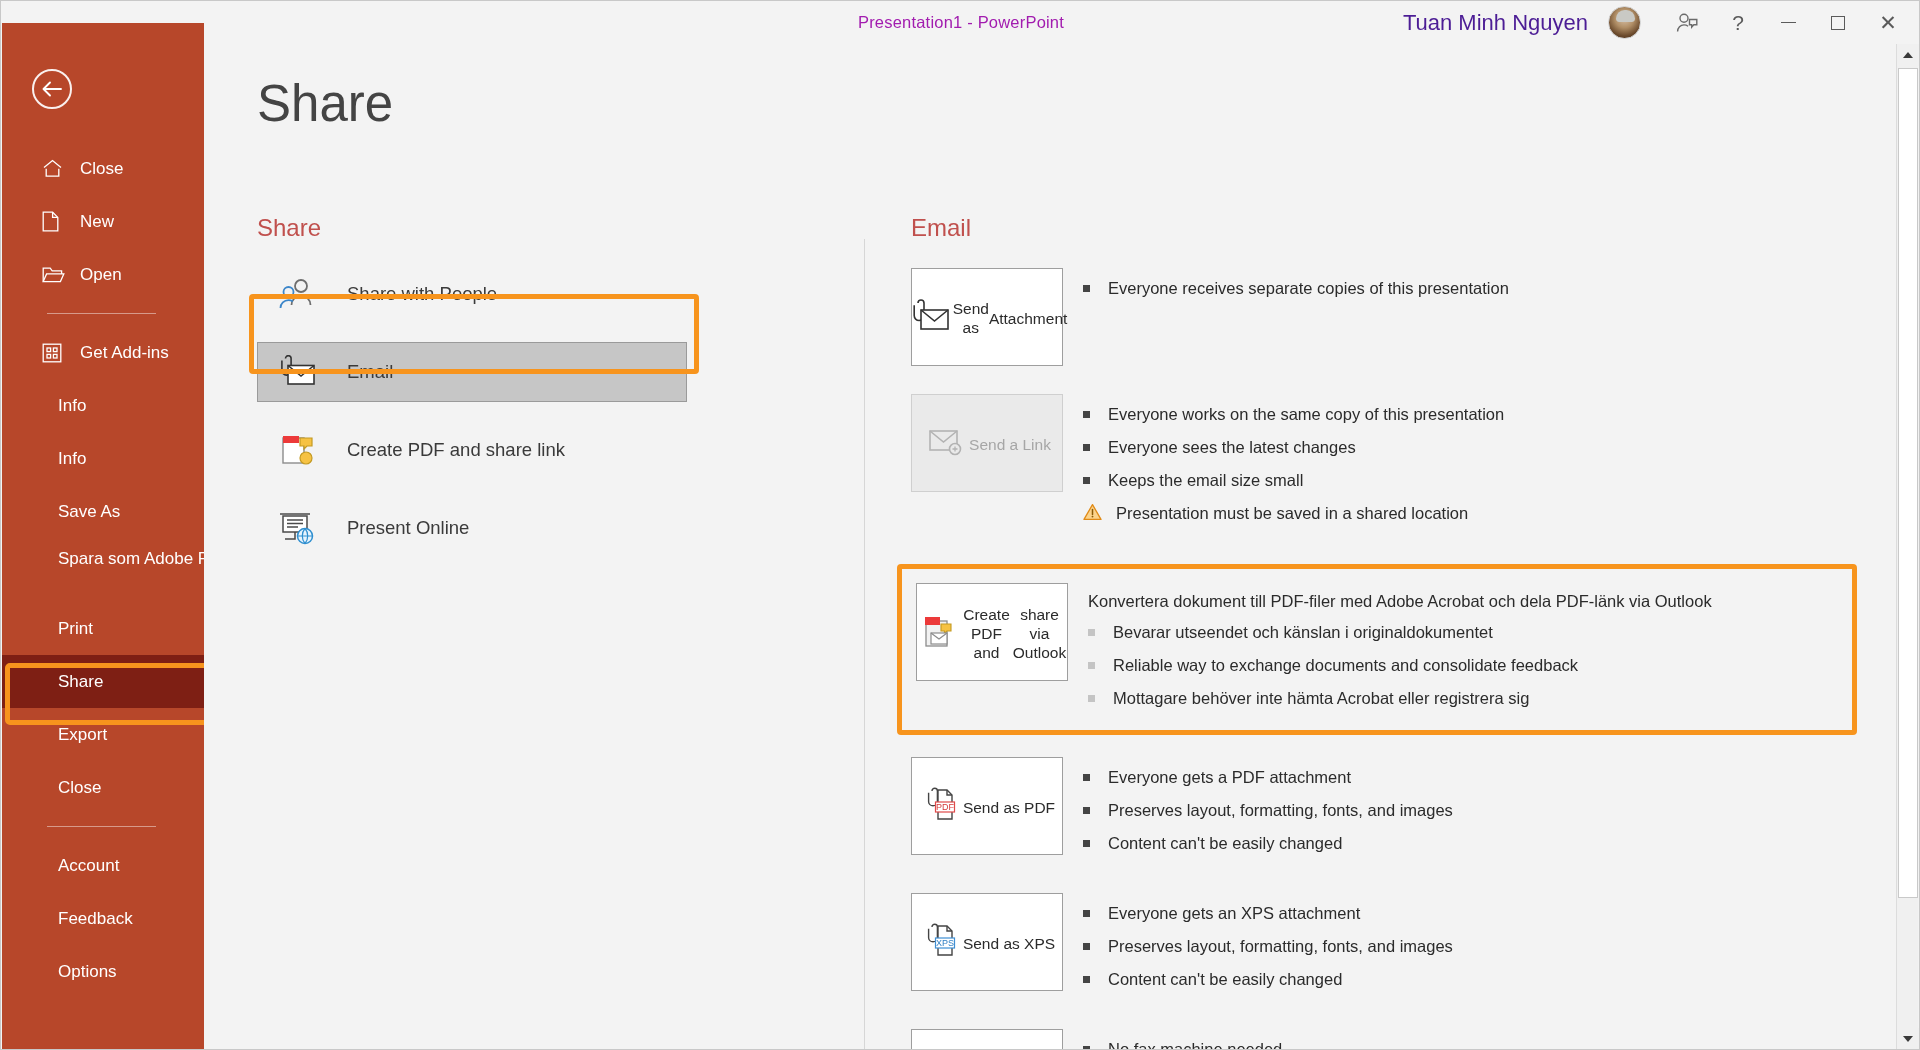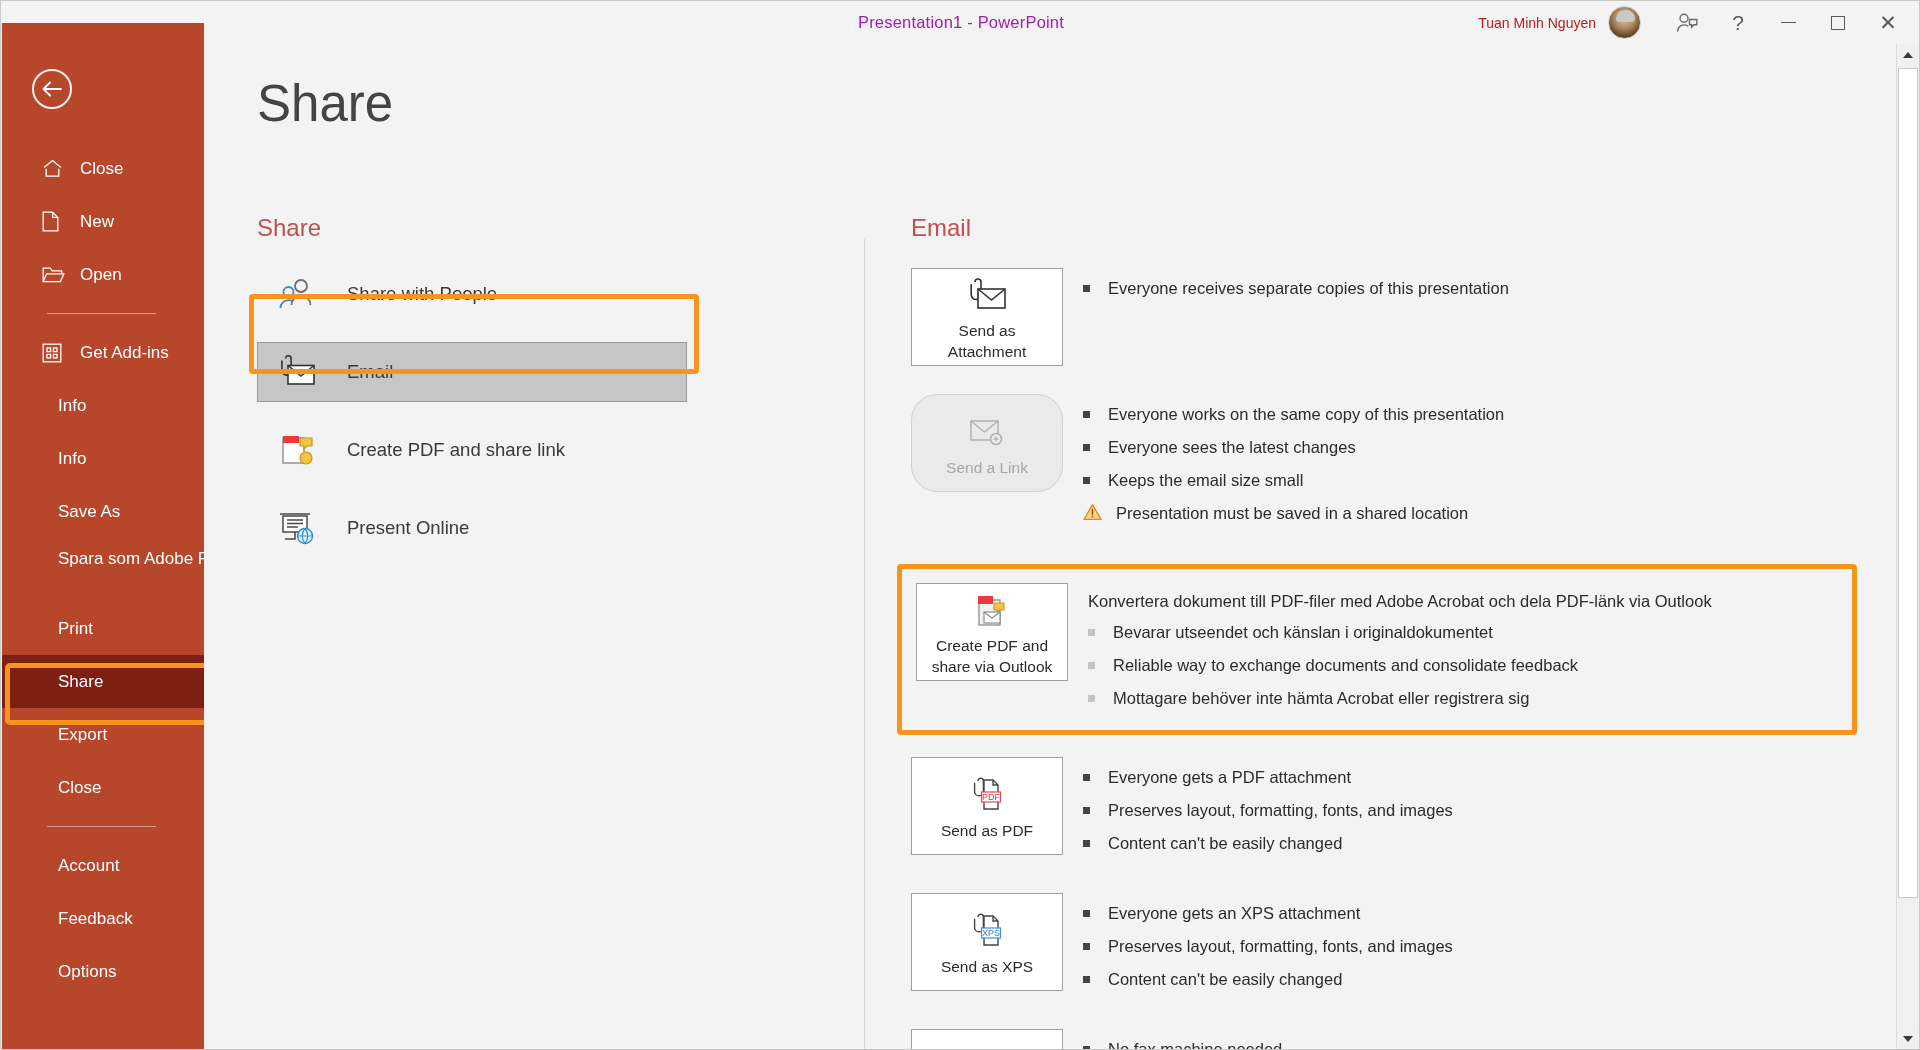--- a/index.html
+++ b/index.html
@@ -27,21 +27,21 @@
   #title-text {
     position: absolute; left: 0; top: 0; width: 1920px; height: 43px;
     display: flex; align-items: center; justify-content: center;
     font-size: 16.5px; color: #a21caf; letter-spacing: .2px;
   }
   #tb-right {
     position: absolute; right: 8px; top: 0; height: 43px;
     display: flex; align-items: center; gap: 0px;
   }
   #acct-name {
-    font-size: 14px; color: #b91c1c; margin-right: 12px;
+    font-size: 22px; color: #4c1d95; margin-right: 20px;
     white-space: nowrap;
   }
   #avatar {
     width: 33px; height: 33px; border-radius: 50%;
     background: radial-gradient(circle at 50% 36%, #d9c2a8 0%, #b08e66 38%, #6b4a2c 70%, #3b2718 100%);
     border: 1px solid #d0d0d0;
     margin-right: 22px;
     position: relative; overflow: hidden;
   }
   #avatar::after{
@@ -135,28 +135,28 @@
   
   #email-col {
     position: absolute; left: 707px; top: 170px; width: 960px;
   }
   #email-col .col-head { margin-bottom: 26px; }
 
   .opt { display: flex; margin-bottom: 28px; position: relative; }
   .opt .tile {
     width: 152px; height: 98px; flex: 0 0 152px;
     background: #ffffff; border: 1px solid #9e9e9e;
-    display: flex; flex-direction: column; align-items: center; justify-content: center;
+    display: flex; align-items: center; justify-content: center;
     text-align: center;
   }
   .opt .tile .tico { height: 46px; display:flex; align-items:center; justify-content:center; }
   .opt .tile .tlabel {
     font-size: 15.5px; color: #2b2b2b; line-height: 19px; margin-top: 2px;
   }
-  .opt.disabled .tile { background: #eaeaea; border-color: #cfcfcf; border-radius: 26px; }
+  .opt.disabled .tile { background: #eaeaea; border-color: #cfcfcf; }
   .opt.disabled .tile .tlabel { color: #a6a6a6; }
   .opt .bullets { margin-left: 20px; padding-top: 9px; }
   .blt { display: flex; align-items: flex-start; margin-bottom: 11px; }
   .blt .bsq {
     width: 7px; height: 7px; background: #444;
     margin-top: 8px; margin-right: 18px; flex: 0 0 7px;
   }
   .blt .btxt { font-size: 16.5px; color: #2b2b2b; line-height: 22px; }
   .blt.warn .wico { margin-right: 14px; margin-top: 1px; flex: 0 0 19px; }
 

